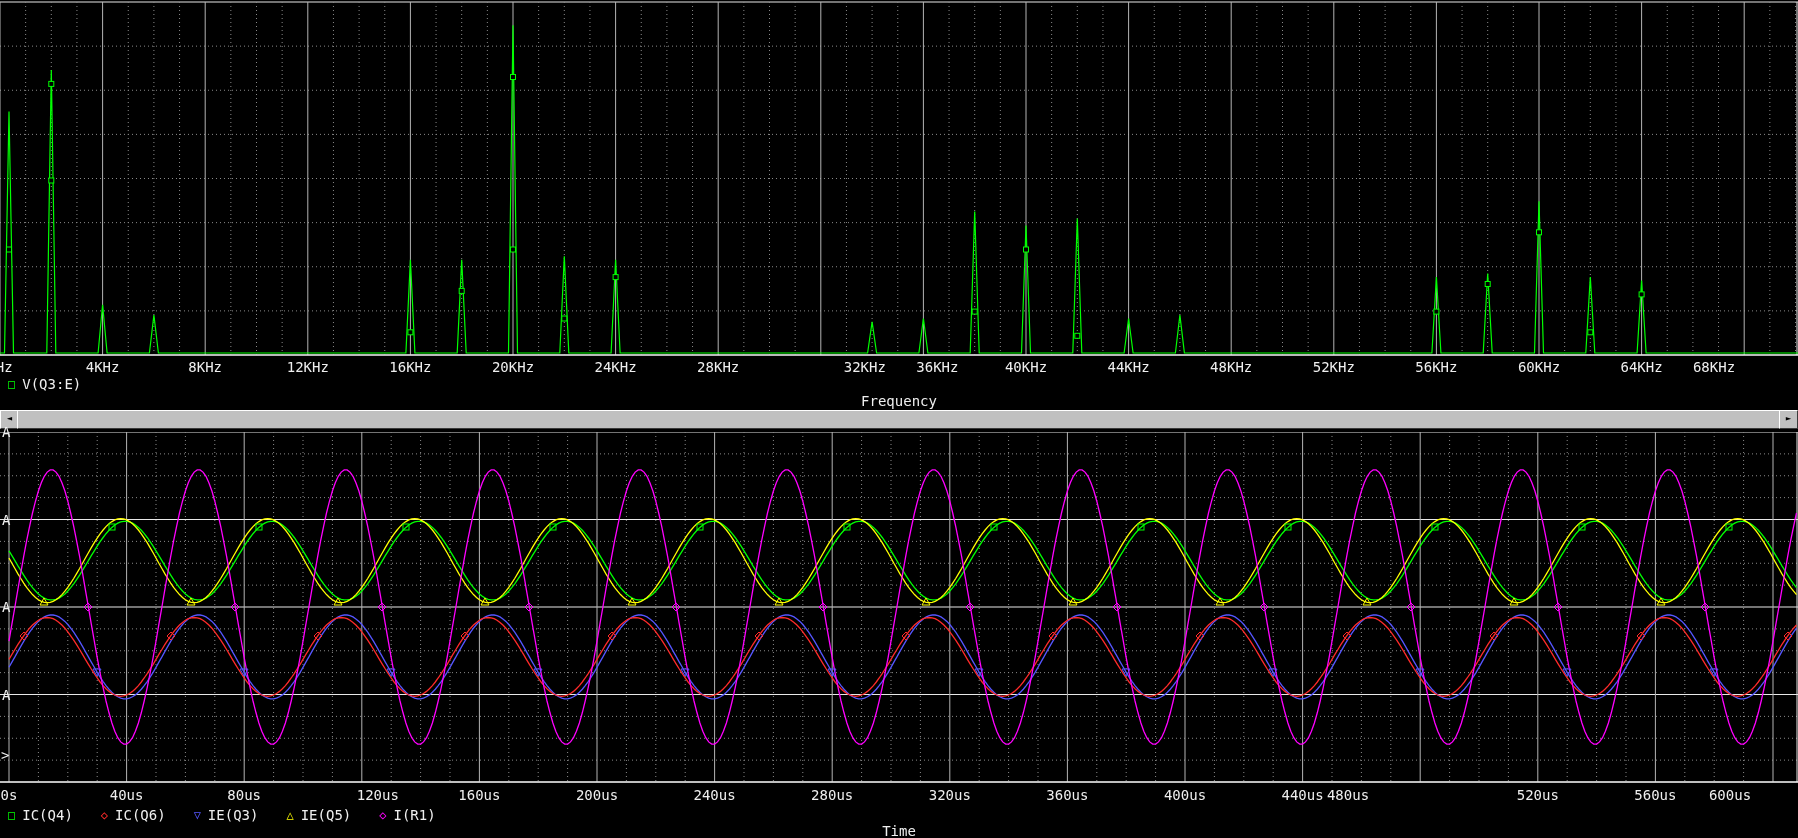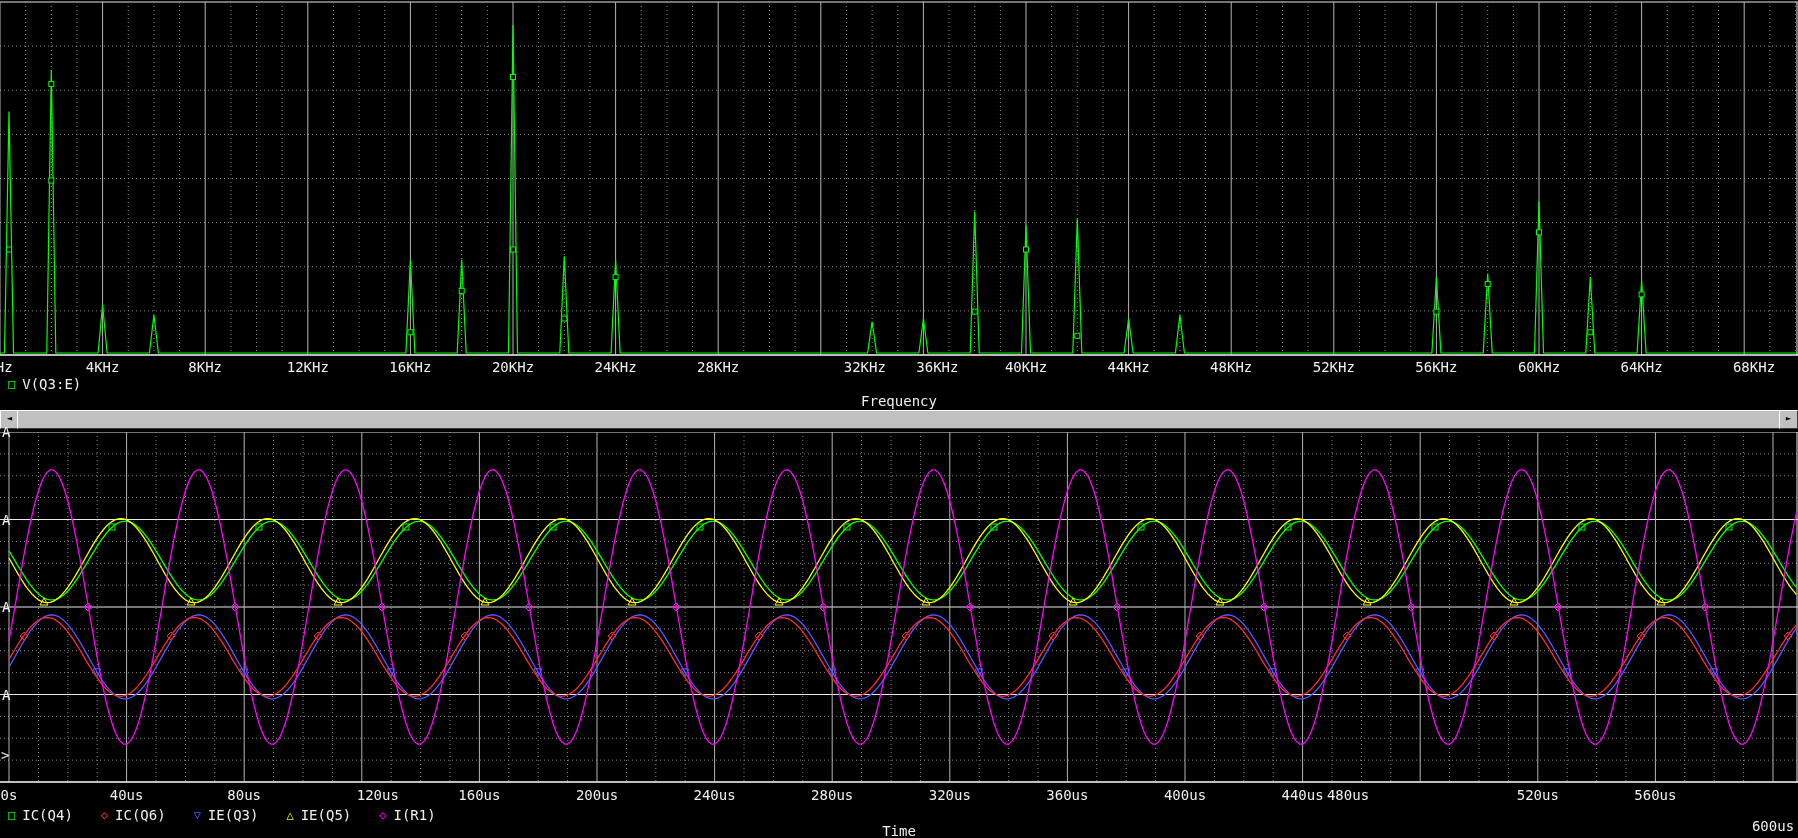--- a/index.html
+++ b/index.html
@@ -143,21 +143,21 @@
     <span style="left: 718.2px; top: 0px;">28KHz</span>
     <span style="left: 820.8px; top: 0px; margin-left: 44px;">32KHz</span>
     <span style="left: 923.4px; top: 0px; margin-left: 14px;">36KHz</span>
     <span style="left: 1026px; top: 0px;">40KHz</span>
     <span style="left: 1128.6px; top: 0px;">44KHz</span>
     <span style="left: 1231.2px; top: 0px;">48KHz</span>
     <span style="left: 1333.8px; top: 0px;">52KHz</span>
     <span style="left: 1436.4px; top: 0px;">56KHz</span>
     <span style="left: 1539px; top: 0px;">60KHz</span>
     <span style="left: 1641.6px; top: 0px;">64KHz</span>
-    <span style="left: 1714px; top: 0px; margin-left: 40px;">68KHz</span>
+    <span style="left: 1714px; top: 0px;">68KHz</span>
   </div>
 
 <div class="legend" id="spectrum-legend" style="left:8px;top:376px;">
     <div class="legend-item">
       <span class="legend-glyph" style="color: rgb(0, 255, 0);">□</span>
       <span>V(Q3:E)</span>
     </div>
   </div>
 
 <div class="axis-title" style="top:393px;">Frequency</div>
@@ -335,21 +335,21 @@
     <span style="left: 597px; top: 0px;">200us</span>
     <span style="left: 714.6px; top: 0px;">240us</span>
     <span style="left: 832.2px; top: 0px;">280us</span>
     <span style="left: 949.8px; top: 0px;">320us</span>
     <span style="left: 1067.4px; top: 0px;">360us</span>
     <span style="left: 1185px; top: 0px;">400us</span>
     <span style="left: 1302.6px; top: 0px;">440us</span>
     <span style="left: 1348px; top: 0px;">480us</span>
     <span style="left: 1537.8px; top: 0px;">520us</span>
     <span style="left: 1655.4px; top: 0px;">560us</span>
-    <span style="left: 1773px; top: 0px; margin-top: 31px;">600us</span>
+    <span style="left: 1730px; top: 0px;">600us</span>
   </div>
 
 <div class="legend" id="transient-legend" style="left:8px;top:807px;">
     <div class="legend-item">
       <span class="legend-glyph" style="color: rgb(0, 255, 0);">□</span>
       <span>IC(Q4)</span>
     </div>
     <div class="legend-item">
       <span class="legend-glyph" style="color: rgb(255, 42, 42);">◇</span>
       <span>IC(Q6)</span>

